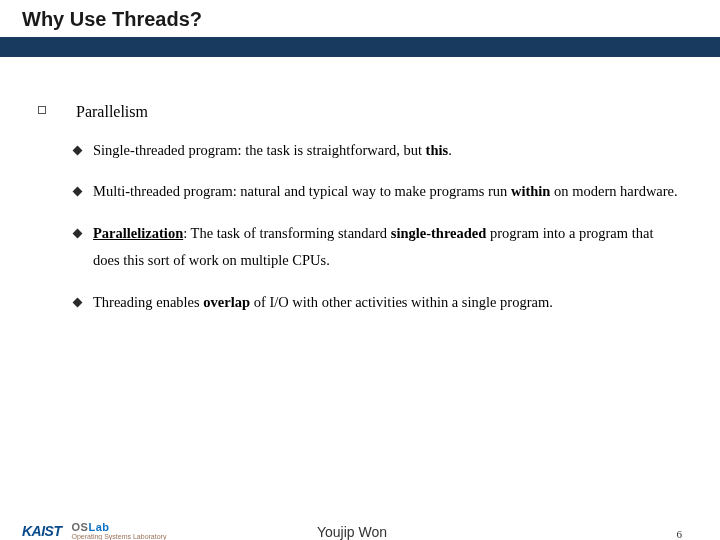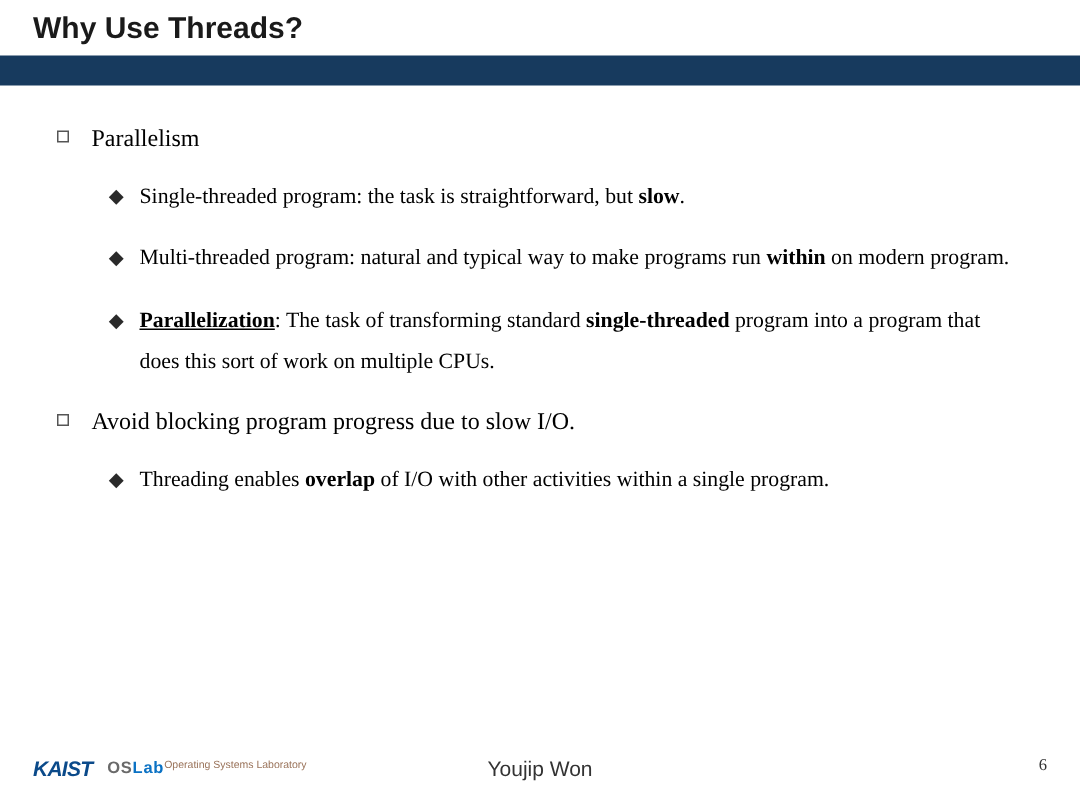--- a/index.html
+++ b/index.html
@@ -2,31 +2,31 @@
 <html><head>
 <meta charset="utf-8">
 <style>
   * { margin: 0; padding: 0; box-sizing: border-box; }
   html, body { width: 720px; height: 540px; font-family: Georgia, 'Times New Roman', serif; background: #fff; color: #000; overflow: hidden; }
   .slide { width: 720px; height: 540px; position: relative; display: flex; flex-direction: column; }
   .title-bar { background: #fff; padding: 8px 0 6px 22px; font-size: 20px; font-weight: bold; font-family: Arial, sans-serif; color: #1a1a1a; }
   .band { background: #173a5e; height: 20px; width: 100%; }
   .content { flex: 1; padding: 24px 38px 0 38px; font-size: 14.5px; line-height: 1.55; }
   .lvl1 { margin-bottom: 14px; }
-  .lvl1-head { display: flex; align-items: flex-start; gap: 15px; font-size: 16px; margin-bottom: 12px; }
+  .lvl1-head { display: flex; align-items: flex-start; gap: 30px; font-size: 16px; margin-bottom: 12px; margin-top: 19px; }
   .sq { width: 8px; height: 8px; border: 1.5px solid #555; margin-top: 6px; flex-shrink: 0; }
   .lvl2 { padding-left: 36px; margin-bottom: 14px; display: flex; align-items: flex-start; gap: 12px; line-height: 1.9; }
   .diamond { width: 7px; height: 7px; background: #2a2a2a; transform: rotate(45deg); margin-top: 10px; flex-shrink: 0; }
   .lvl2-text { flex: 1; }
   .b { font-weight: bold; }
   .u { text-decoration: underline; }
-  .footer { position: absolute; bottom: 0; left: 0; right: 0; height: 36px; display: flex; align-items: flex-start; padding: 0 22px; }
+  .footer { position: absolute; bottom: 0; left: 0; right: 16px; height: 36px; display: flex; align-items: flex-end; padding: 0 22px; }
   .footer-left { display: flex; align-items: center; gap: 10px; }
   .kaist-logo { font-family: Arial, sans-serif; font-weight: 900; font-size: 14px; color: #0b4a8a; letter-spacing: -0.5px; font-style: italic; }
-  .oslab { display: flex; line-height: 1; }
+  .oslab { display: flex; flex-direction: column; line-height: 1; }
   .oslab-top { font-family: Arial, sans-serif; font-size: 11px; letter-spacing: 0.5px; }
   .os-o { color: #6a6a6a; font-weight: bold; }
   .os-lab { color: #0b72c4; font-weight: bold; }
   .oslab-sub { font-family: Arial, sans-serif; font-size: 7px; color: #9a735a; }
   .footer-center { position: absolute; left: 50%; transform: translateX(-50%); font-size: 14px; color: #333; font-family: Arial, sans-serif; }
   .footer-right { margin-left: auto; font-size: 11px; color: #333; }
 </style>
 </head>
 <body>
 
@@ -39,44 +39,40 @@
 
     <div class="lvl1">
       <div class="lvl1-head">
         <span class="sq"></span>
         <span>Parallelism</span>
       </div>
 
       <div class="lvl2">
         <span class="diamond"></span>
         <span class="lvl2-text">
-          <span>Single-threaded program: the task is straightforward, but </span><span class="b">slow</span><span>.</span>
+          <span>Single-threaded program: the task is straightforward, but </span><span class="b">this</span><span>.</span>
         </span>
       </div>
 
       <div class="lvl2">
         <span class="diamond"></span>
         <span class="lvl2-text">
-          <span>Multi-threaded program: natural and typical way to make programs run </span><span class="b">within</span><span> on modern program.</span>
+          <span>Multi-threaded program: natural and typical way to make programs run </span><span class="b">within</span><span> on modern hardware.</span>
         </span>
       </div>
 
       <div class="lvl2">
         <span class="diamond"></span>
         <span class="lvl2-text">
           <span class="b u">Parallelization</span><span>: The task of transforming standard </span><span class="b">single-threaded</span><span> program into a program that does this sort of work on multiple CPUs.</span>
         </span>
       </div>
     </div>
 
     <div class="lvl1">
-      <div class="lvl1-head">
-        <span class="sq"></span>
-        <span>Avoid blocking program progress due to slow I/O.</span>
-      </div>
 
       <div class="lvl2">
         <span class="diamond"></span>
         <span class="lvl2-text">
           <span>Threading enables </span><span class="b">overlap</span><span> of I/O with other activities within a single program.</span>
         </span>
       </div>
 
     </div>
 

